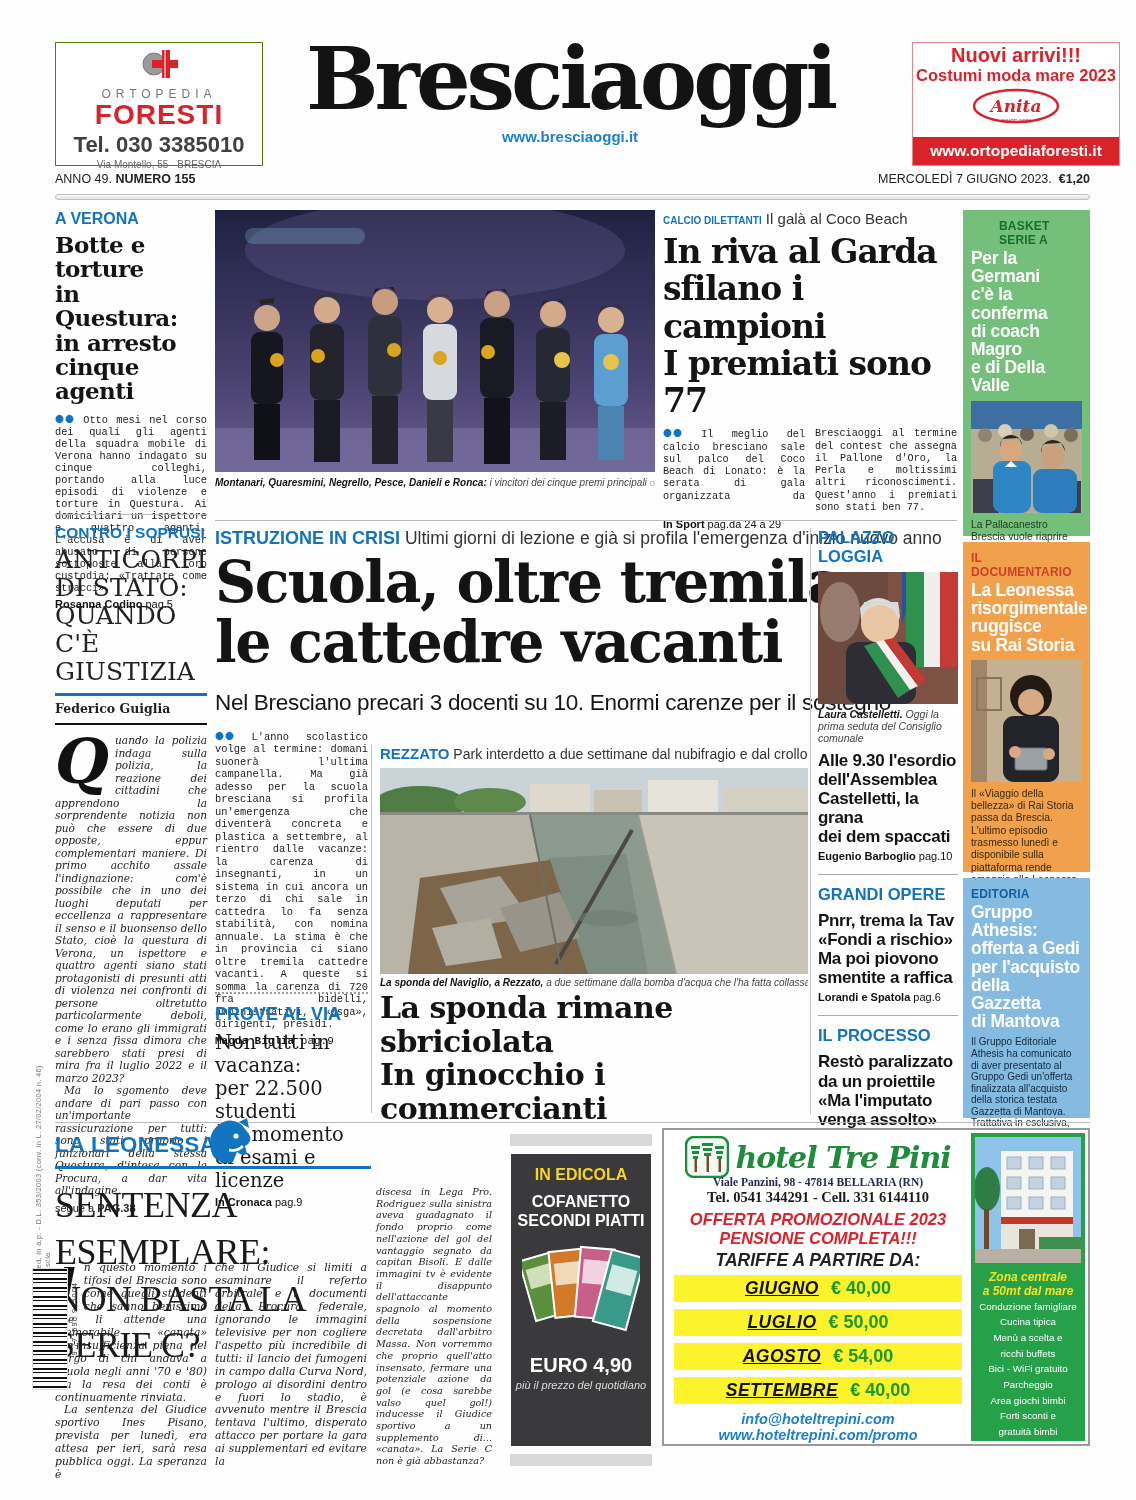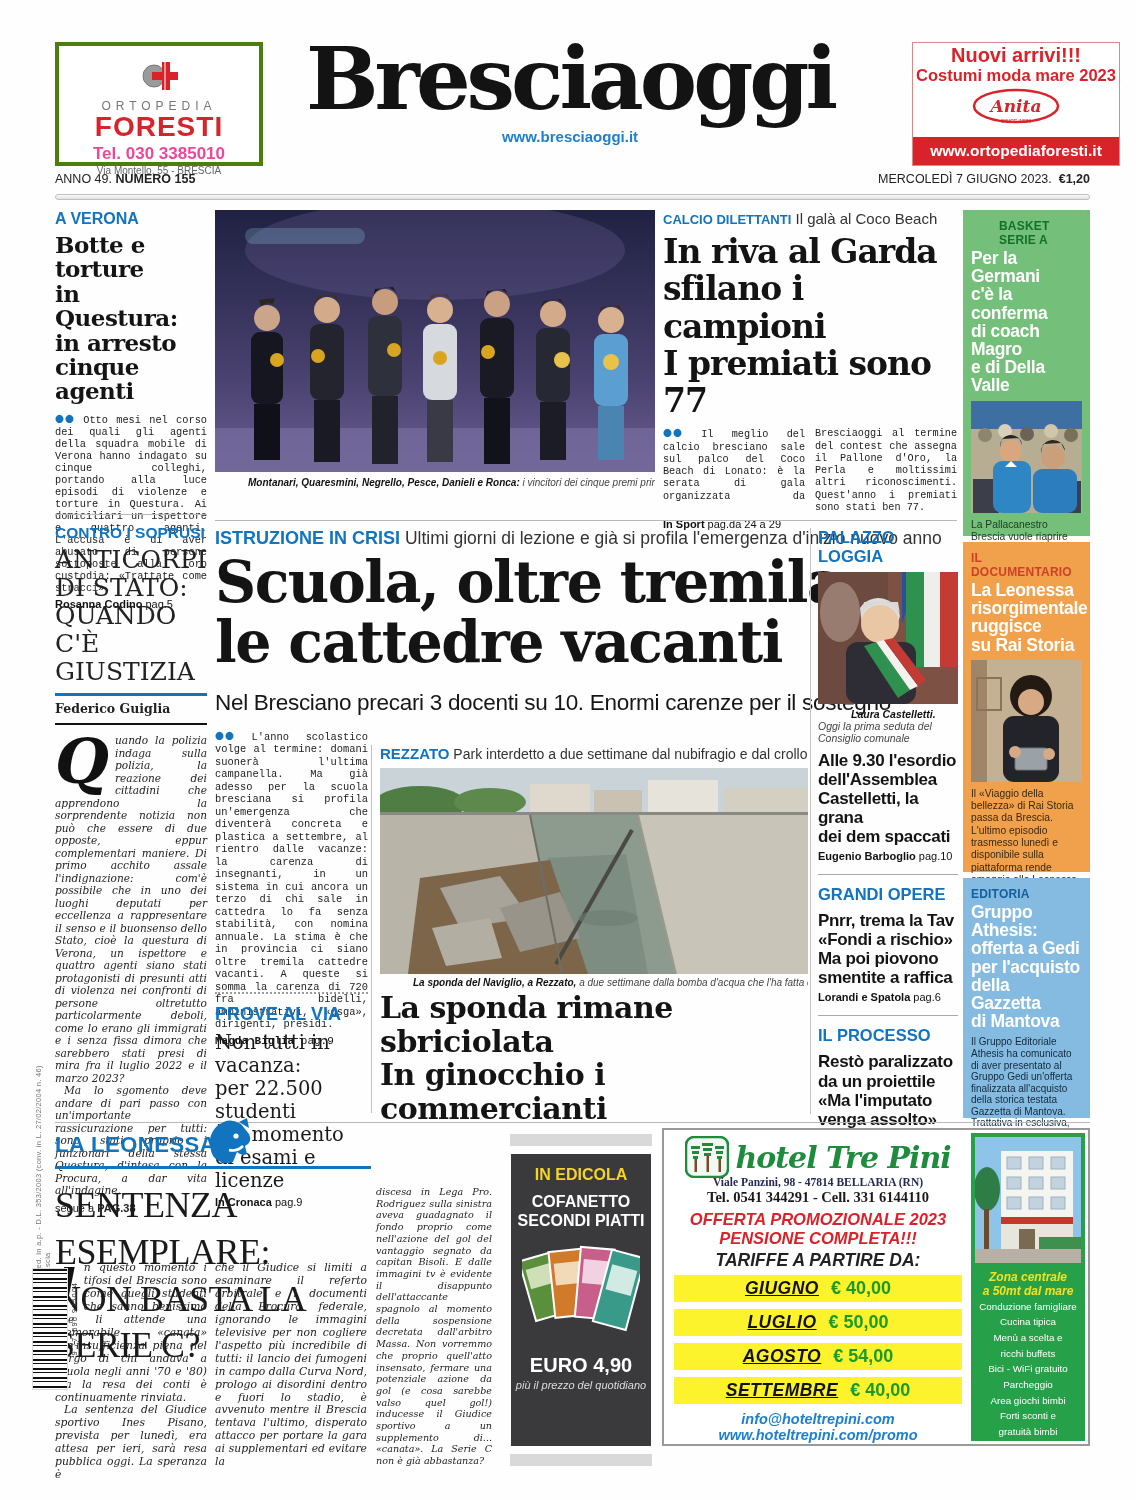--- a/index.html
+++ b/index.html
@@ -16,29 +16,29 @@
   .abs{position:absolute;}
   .kick{font-weight:bold;color:var(--blue);}
   .kick2{color:#333;font-weight:normal;}
   .hl{font-family:"DejaVu Serif",serif;font-weight:bold;color:var(--ink);}
   .hl span{display:block;}
   .bodytxt{font-family:Liberation Mono, monospace;text-align:justify;color:var(--body);}
   .lead-dots{color:var(--blue);font-size:8px;vertical-align:2px;letter-spacing:1px;}
   .byline{font-size:11px;color:#111;margin-top:4px;}
   .byline b{font-weight:bold;}
   .caption{font-style:italic;color:#444;}
-  .caption b{color:#111;font-style:italic;margin-left:33px;}
+  .caption b{color:#111;font-style:italic;}
   .credit{font-size:7px;color:#999;letter-spacing:.5px;font-style:normal;}
   .hrule{border-top:1px solid #b9b9b9;height:0;}
   .vrule{width:1px;background:#c2c2c2;}
   
-  #ad-foresti{left:55px;top:42px;width:208px;height:124px;border:4px solid #4d7c0f;background:#fff;text-align:center;padding-top:13px;}
+  #ad-foresti{left:55px;top:42px;width:208px;height:124px;border:1px solid #4d7c0f;background:#fff;text-align:center;padding-top:4px;}
   #ad-foresti .ortho{font-size:12px;letter-spacing:5px;color:#777;margin-top:-2px;}
   #ad-foresti .brand{font-size:28px;font-weight:bold;color:var(--red);letter-spacing:1px;line-height:1;}
-  #ad-foresti .tel{font-size:17px;font-weight:bold;color:#ec4899;margin-top:3px;}
+  #ad-foresti .tel{font-size:22px;font-weight:bold;color:#404040;margin-top:3px;}
   #ad-foresti .addr{font-size:10px;color:#666;margin-top:1px;}
   #masthead{left:275px;top:38px;width:590px;text-align:center;}
   #masthead .title{font-family:"DejaVu Serif",serif;font-weight:bold;font-size:86px;line-height:.95;letter-spacing:-4px;color:#131313;}
   #masthead .url{font-size:15px;font-weight:bold;color:var(--link);margin-top:8px;}
   #ad-anita{left:912px;top:42px;width:208px;height:124px;border:1px solid #d88;background:#fff;text-align:center;display:flex;flex-direction:column;}
   #ad-anita .l1{color:var(--red);font-weight:bold;font-size:20px;margin-top:2px;line-height:1.05;}
   #ad-anita .l2{color:var(--red);font-weight:bold;font-size:16.5px;line-height:1.1;}
   #ad-anita .logo{margin:3px auto 0;}
   #ad-anita .strip{margin-top:auto;background:var(--red);color:#fff;font-weight:bold;font-size:15.5px;padding:5px 0;}
   #issue-row{left:55px;top:172px;width:1035px;display:flex;justify-content:space-between;font-size:12.5px;color:#222;}
@@ -59,21 +59,21 @@
   .op-body{font-family:"DejaVu Serif",serif;font-style:italic;font-size:10.6px;line-height:1.18;text-align:justify;color:#222;}
   .op-body.ind{text-indent:9px;}
   .dropcap-q{float:left;font-family:"DejaVu Serif",serif;font-weight:bold;font-size:62px;line-height:.82;margin:3px 6px 0 0;color:#111;}
   .segue{font-size:11px;margin-top:5px;color:#222;}
   
   #photo-gala{left:215px;top:210px;width:440px;height:262px;}
   #gala-caption{left:215px;top:477px;width:440px;font-size:10px;white-space:nowrap;overflow:hidden;}
   
   #art-calcio{left:663px;top:210px;width:294px;}
   #art-calcio .kickline{font-size:15px;white-space:nowrap;overflow:hidden;}
-  #art-calcio .kick{font-size:13px;}
+  #art-calcio .kick{font-size:10px;}
   #art-calcio .hl{font-size:33px;line-height:1.13;letter-spacing:-1px;margin-top:6px;}
   #art-calcio .cols{column-count:2;column-gap:10px;margin-top:9px;font-size:10.2px;line-height:1.2;}
   
   #rule-center{left:215px;top:520px;width:742px;}
   #scuola-kickline{left:215px;top:528px;width:742px;font-size:17.5px;white-space:nowrap;overflow:hidden;}
   #scuola-kickline .kick{font-size:18px;}
   #scuola-title{left:215px;top:552px;width:724px;font-size:57px;line-height:1.06;letter-spacing:-1.5px;}
   #scuola-subhead{left:215px;top:690px;width:742px;font-size:22.5px;color:#161616;letter-spacing:-.3px;}
   #scuola-body{left:215px;top:731px;width:153px;font-size:10.4px;line-height:1.2;}
   #dotted-rule{left:215px;top:992px;width:153px;border-top:2px dotted #9a9a9a;}

